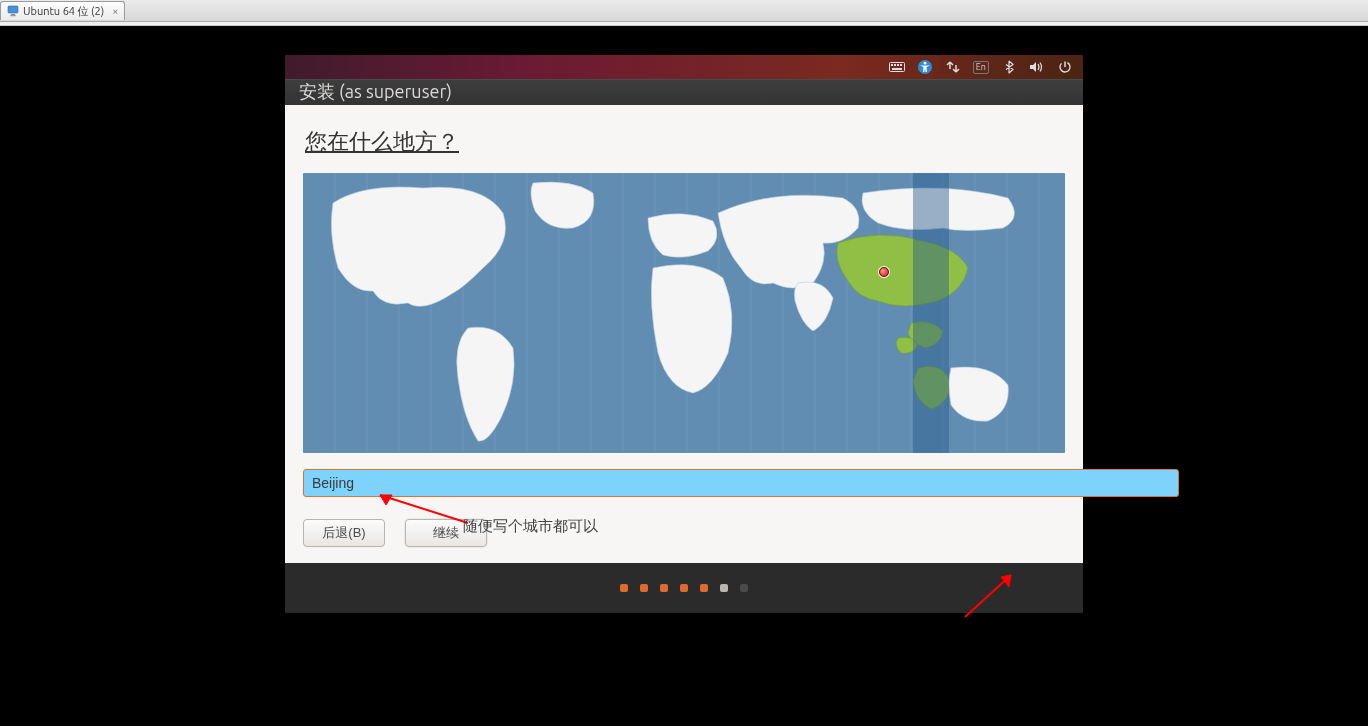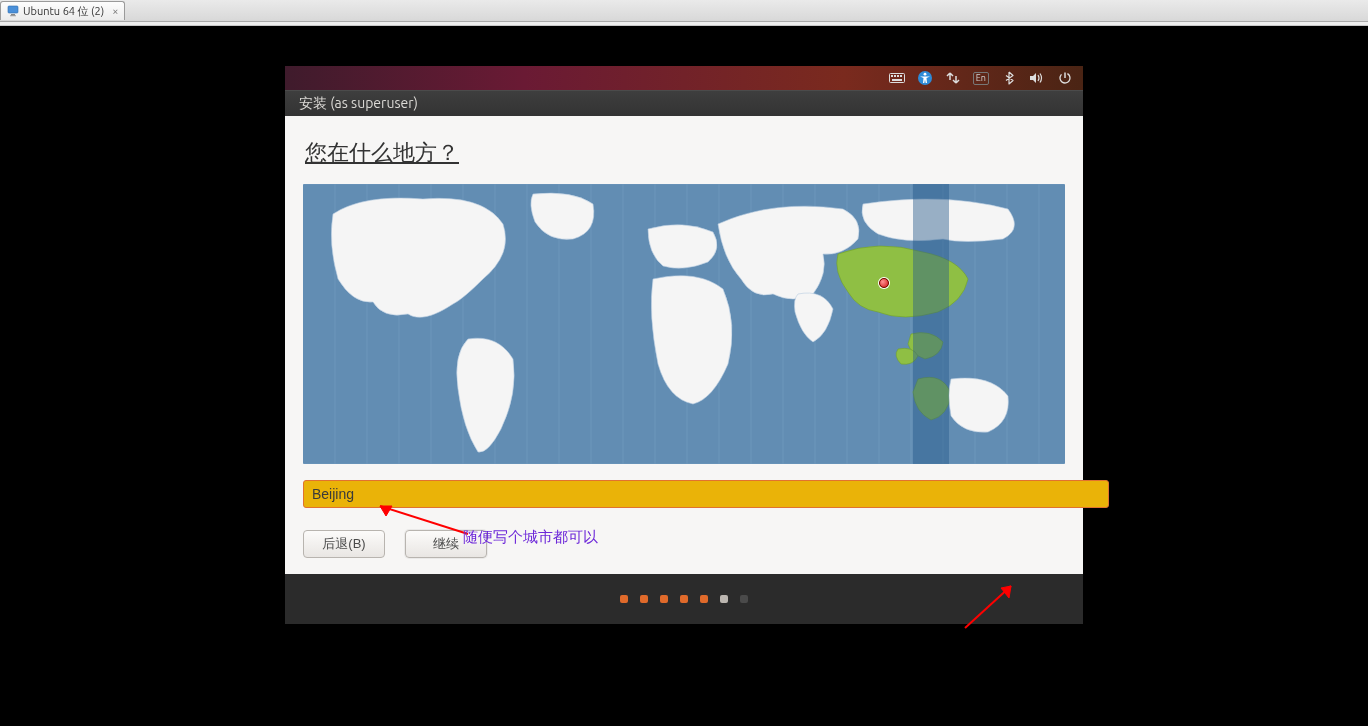--- a/index.html
+++ b/index.html
@@ -39,21 +39,21 @@
       border-bottom: 1px solid #c9c9c9;
     }
     
     .vm-viewport {
       width: 1368px;
       height: calc(726px - 22px - 4px);
       background: #000;
       display: flex;
       align-items: flex-start;
       justify-content: center;
-      padding-top: 40px;
+      padding-top: 29px;
     }
     .installer {
       width: 798px;
       background: #2b2b2b;
       box-shadow: 0 0 0 1px rgba(0,0,0,.6);
     }
     
     .menubar {
       height: 24px;
       background: linear-gradient(90deg, #3f1b2c 0%, #6a1a34 30%, #7a2a1e 70%, #4a2414 100%);
@@ -75,23 +75,22 @@
       border: 1px solid #777;
       padding: 0 2px;
       border-radius: 2px;
       line-height: 11px;
     }
     
     .titlebar {
       height: 26px;
       background: linear-gradient(#3e3e3e, #333333);
       color: #dcdad6;
-      font-size: 14px;
-      display: flex;
-      align-items: center;
+      font-size: 18px;
+      display: flex;
       padding-left: 14px;
       border-top: 1px solid #4b4b4b;
     }
     
     .content {
       background: #f7f6f5;
       padding: 22px 18px 16px 18px;
     }
     .heading {
       font-size: 22px;
@@ -124,40 +123,40 @@
       top: 94px;
       width: 10px; height: 10px;
       border-radius: 50%;
       background: radial-gradient(circle at 35% 35%, #ff9393, #d11313);
       border: 1px solid #7a0000;
       box-shadow: 0 0 0 1px #fff;
     }
     
     .loc-input {
       margin-top: 16px;
-      width: 806px;
+      width: 876px;
       height: 28px;
       border: 1px solid #e1722f;
       border-radius: 3px;
       padding: 0 8px;
       font-size: 14px;
       color: #3a3a3a;
-      background: #eab308;
+      background: #7dd3fc;
       outline: none;
     }
     
     .annotation-row {
       position: relative;
       height: 50px;
     }
     .annot-text {
       position: absolute;
       left: 160px;
       top: 20px;
-      color: #6d28d9;
+      color: #404040;
       font-size: 15px;
     }
     
     .btn-row {
       display: flex;
       justify-content: flex-start;
       gap: 20px;
       margin-top: -28px;
     }
     .btn {

